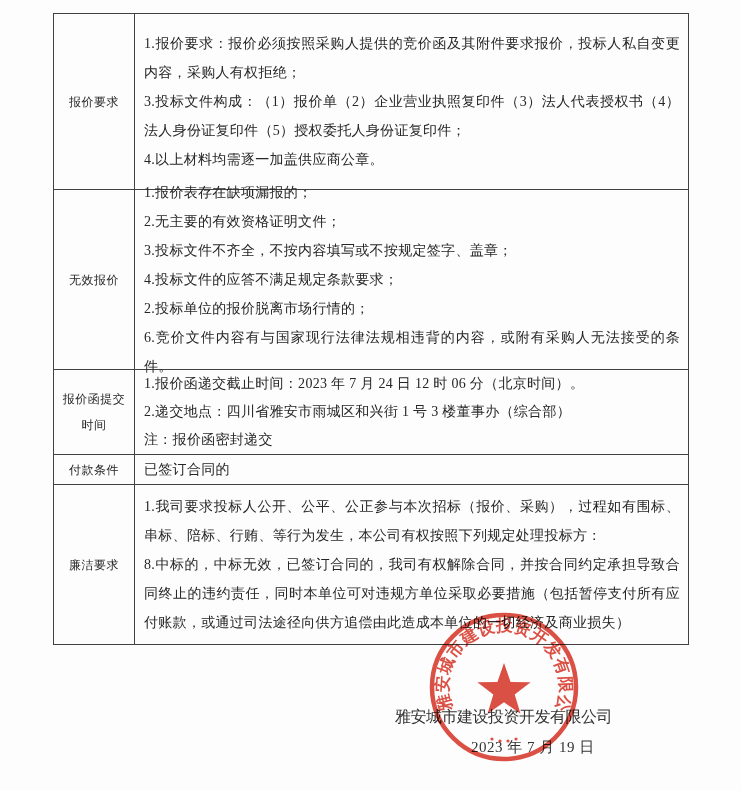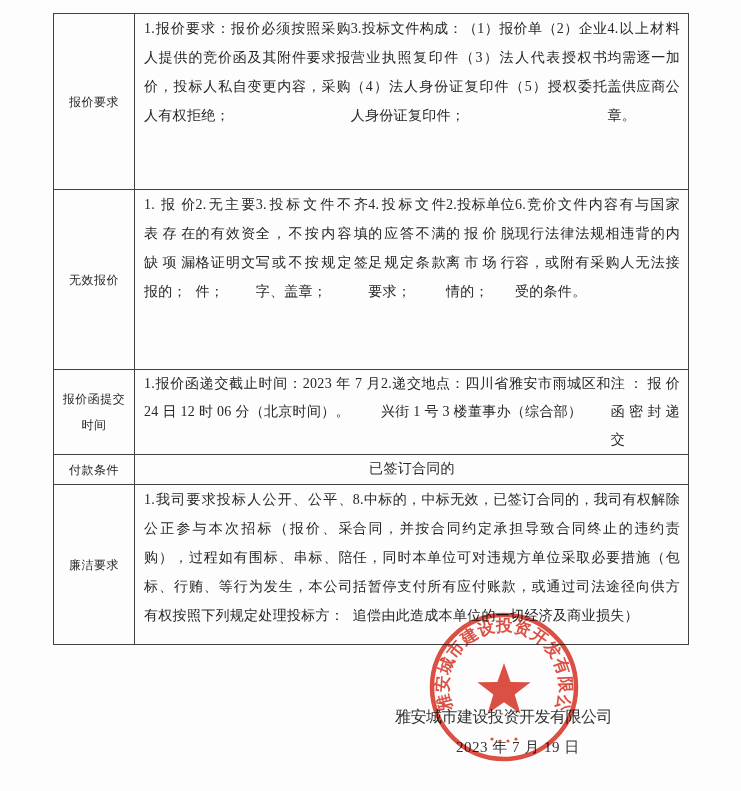--- a/index.html
+++ b/index.html
@@ -28,38 +28,38 @@
     border-right:1px solid #414141;
     display:flex; align-items:center; justify-content:center;
     font-size:12px; letter-spacing:0.5px;
     box-sizing:border-box;
     text-align:center;
   }
   .t-head span { display:inline-block; width:72px; line-height:26px; }
   .t-body {
     flex:1 1 auto;
     padding:0 8px 0 9px;
-    display:flex; flex-direction:row; justify-content:center;
+    display:flex; flex-direction:column; justify-content:center;
     box-sizing:border-box;
     font-size:14px;
     text-align:justify;
   }
   .t-body p { margin:0; line-height:29px; letter-spacing:0.3px; }
   .row-1 { height:175px; } .row-1 .t-body p { line-height:29px; }
   .row-2 { height:180px; }
   .row-3 { height:85px; }  .row-3 .t-body p { line-height:28px; }
   .row-4 { height:30px; }  .row-4 .t-body p { line-height:28px; }
   .row-5 { height:160px; }
   
   .sig-company {
     position:absolute; left:395px; top:707px;
     font-size:16px; letter-spacing:-0.5px; color:#333333;
   }
   .sig-date {
-    position:absolute; left:456px; top:738px;
+    position:absolute; left:471px; top:738px;
     font-size:15px; letter-spacing:0.5px; color:#333333;
   }
   
   .seal {
     position:absolute; left:424px; top:607px;
     width:160px; height:160px;
     mix-blend-mode:multiply;
     opacity:0.88;
     pointer-events:none;
   }

